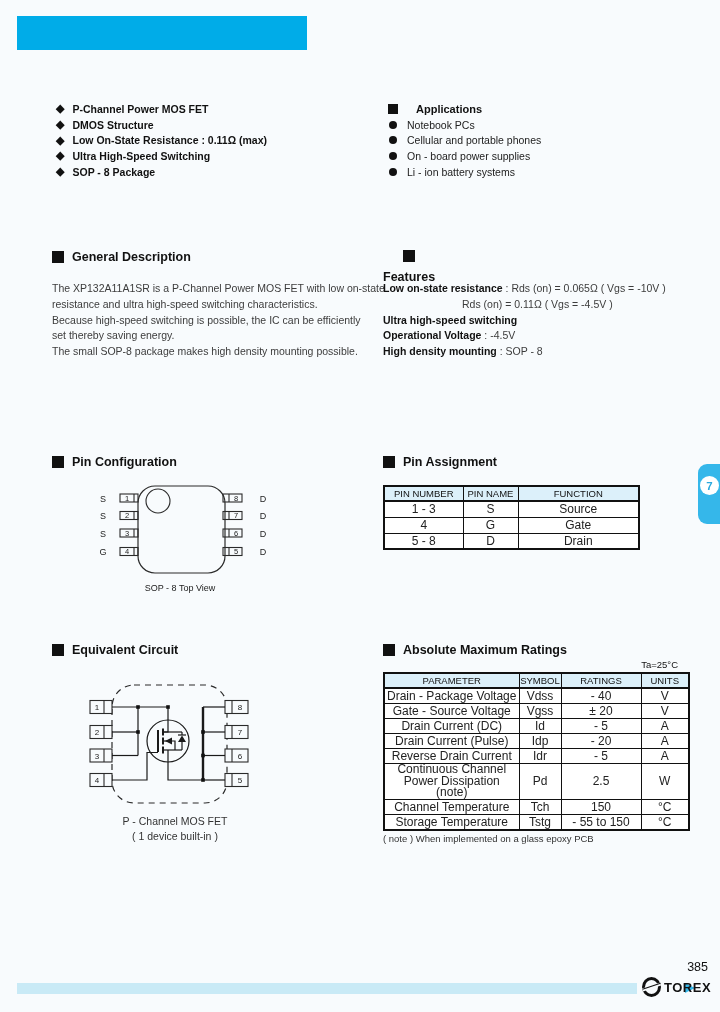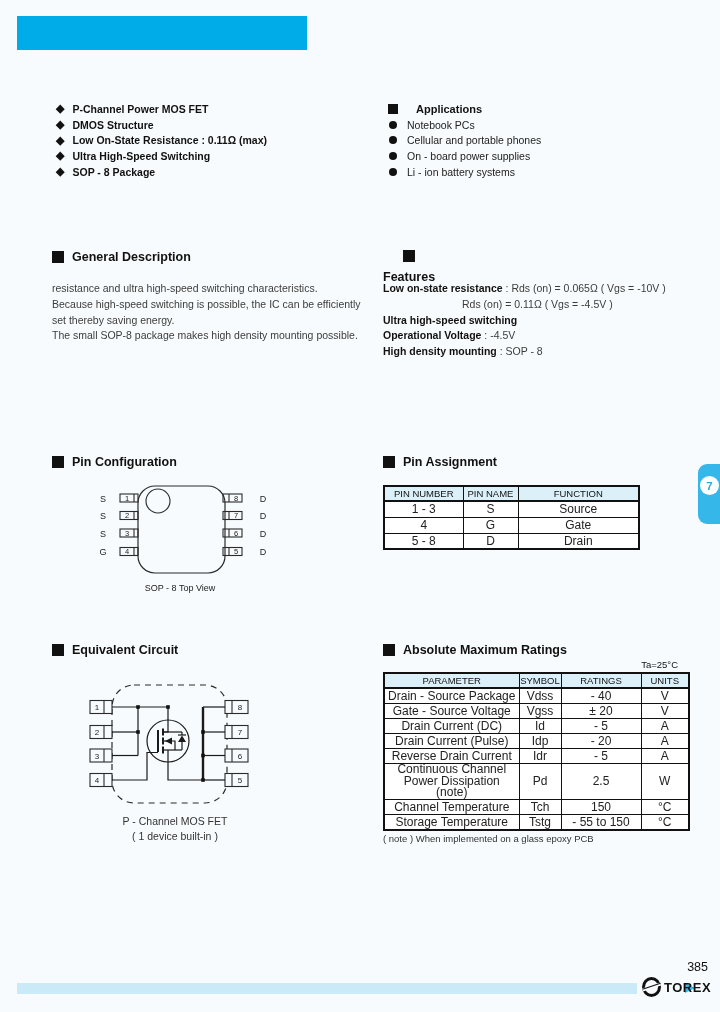--- a/index.html
+++ b/index.html
@@ -119,20 +119,21 @@
         <span class="dot"></span>
         <span>Li - ion battery systems</span>
       </div>
   </div>
 
   <div class="sec-h" style="left:52px; top:250px;">
     <span class="sq"></span>
     <span>General Description</span>
   </div>
   <div class="gd-body">
+    <div>The XP132A11A1SR is a P-Channel Power MOS FET with low on-state</div>
     <div>resistance and ultra high-speed switching characteristics.</div>
     <div>Because high-speed switching is possible, the IC can be efficiently</div>
     <div>set thereby saving energy.</div>
     <div>The small SOP-8 package makes high density mounting possible.</div>
   </div>
 
   <div class="sec-h" style="left:383px; top:250px;flex-direction:column;">
     <span class="sq"></span>
     <span>Features</span>
   </div>
@@ -328,21 +329,21 @@
         <col style="width:48px">
       </colgroup>
     <tbody>
         <tr class="hd">
       <th>PARAMETER</th>
       <th>SYMBOL</th>
       <th>RATINGS</th>
       <th>UNITS</th>
     </tr>
     <tr>
-      <td>Drain - Source Package</td>
+      <td>Drain - Package Voltage</td>
       <td>Vdss</td>
       <td>- 40</td>
       <td>V</td>
     </tr>
     <tr>
       <td>Gate - Source Voltage</td>
       <td>Vgss</td>
       <td>± 20</td>
       <td>V</td>
     </tr>

